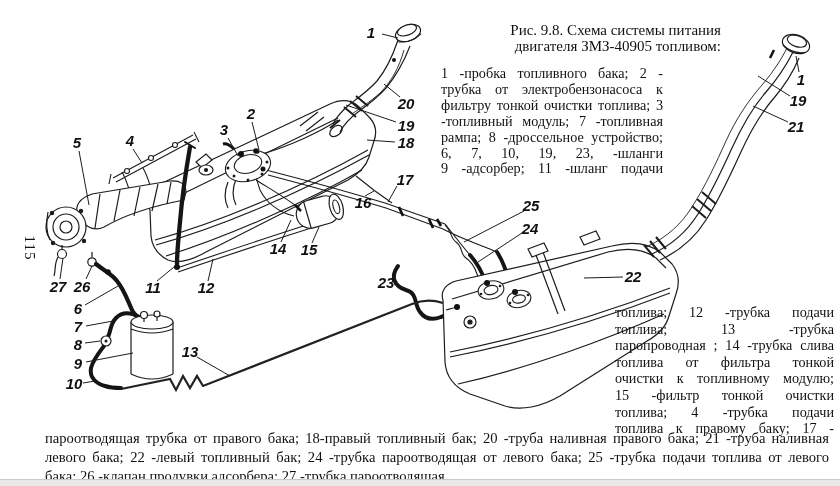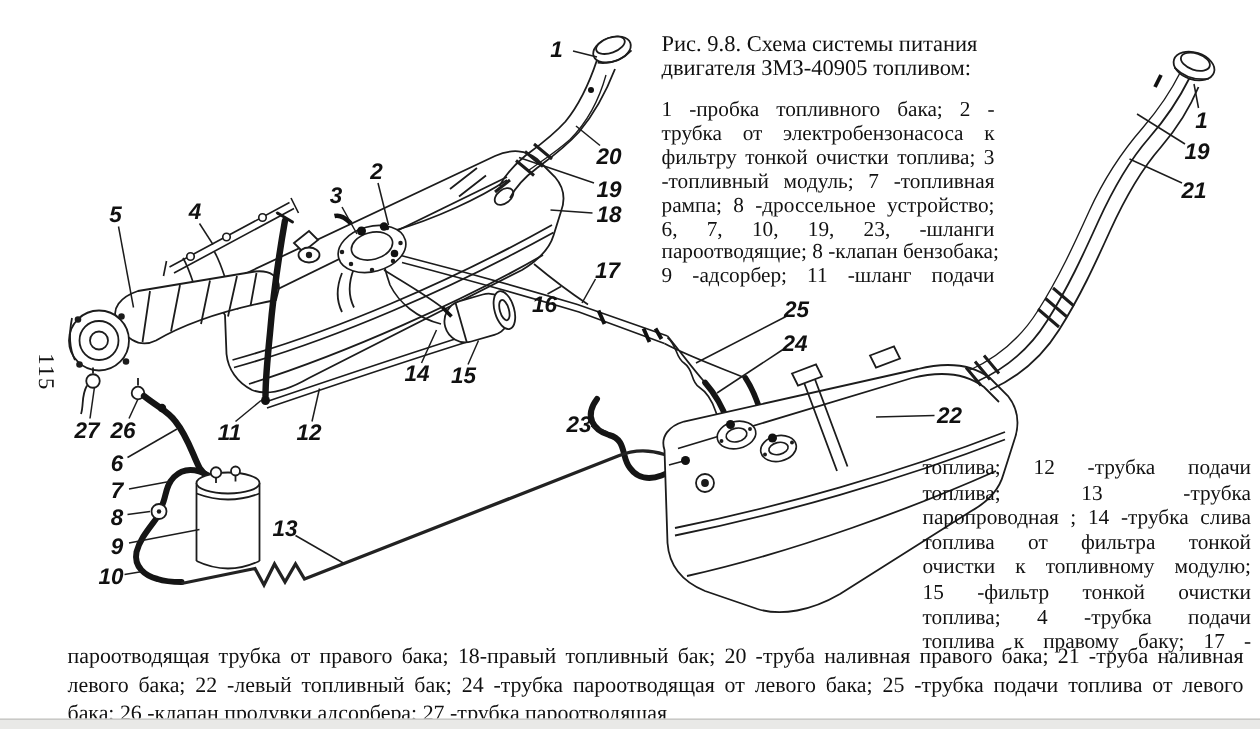--- a/index.html
+++ b/index.html
@@ -4,21 +4,21 @@
 <style>
   html,body{margin:0;padding:0;background:#fff;}
   #page{position:relative;width:840px;height:486px;background:#ffffff;overflow:hidden;
         font-family:"Liberation Serif",serif;color:#111;}
   .pageno{position:absolute;left:13px;top:240px;width:34px;height:16px;
           font-size:15px;text-align:center;transform:rotate(90deg);letter-spacing:1px;}
   svg#diagram{position:absolute;left:0;top:0;}
   .tblock{position:absolute;}
   .tblock .ln{white-space:nowrap;}
   .title{left:441px;top:23px;width:280px;font-size:15px;line-height:15.8px;}
-  .title .ln{text-align:left;white-space:normal;}
+  .title .ln{text-align:right;white-space:normal;}
   .p1{left:441px;top:66px;width:222px;font-size:14.2px;line-height:15.9px;}
   .p2{left:615px;top:304px;width:219px;font-size:14.2px;line-height:16.6px;}
   .pb{left:45px;top:429px;width:784px;font-size:14.6px;line-height:19.2px;}
   .just .ln{text-align:justify;text-align-last:justify;}
   .pb.just .ln:last-child{text-align-last:left;}
   .edge{position:absolute;left:0;bottom:0;width:840px;height:6px;background:#e9e9e7;border-top:1px solid #c9c9c7;}
   .co-num{font:italic bold 15px "Liberation Sans",sans-serif;fill:#111;}
 </style>
 </head>
 <body>
@@ -252,21 +252,20 @@
       <div class="ln">Рис. 9.8. Схема системы питания</div>
       <div class="ln">двигателя ЗМЗ-40905 топливом:</div>
     </div>
   <div class="tblock p1 just">
       <div class="ln">1 -пробка топливного бака; 2 -</div>
       <div class="ln">трубка от электробензонасоса к</div>
       <div class="ln">фильтру тонкой очистки топлива; 3</div>
       <div class="ln">-топливный модуль; 7 -топливная</div>
       <div class="ln">рампа; 8 -дроссельное устройство;</div>
       <div class="ln">6, 7, 10, 19, 23, -шланги</div>
-      <div class="ln">пароотводящие; 8 -клапан бензобака;</div>
       <div class="ln">9 -адсорбер; 11 -шланг подачи</div>
     </div>
   <div class="tblock p2 just">
       <div class="ln">топлива; 12 -трубка подачи</div>
       <div class="ln">топлива; 13 -трубка</div>
       <div class="ln">паропроводная ; 14 -трубка слива</div>
       <div class="ln">топлива от фильтра тонкой</div>
       <div class="ln">очистки к топливному модулю;</div>
       <div class="ln">15 -фильтр тонкой очистки</div>
       <div class="ln">топлива; 4 -трубка подачи</div>

